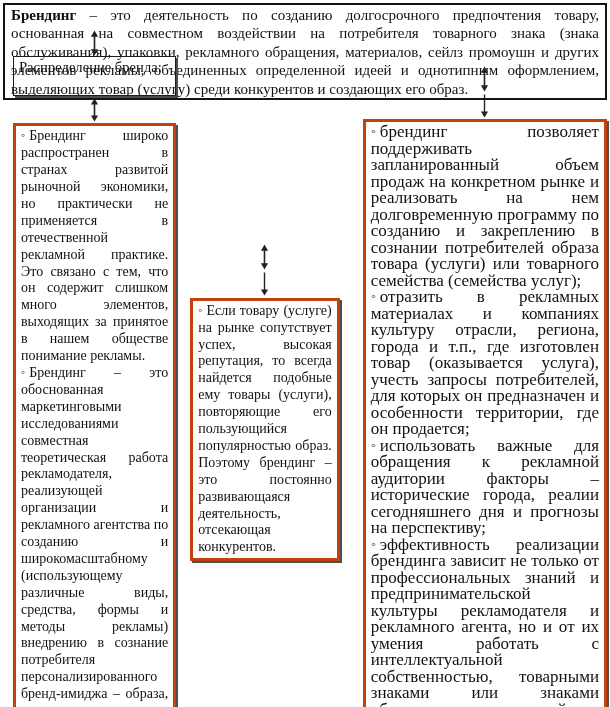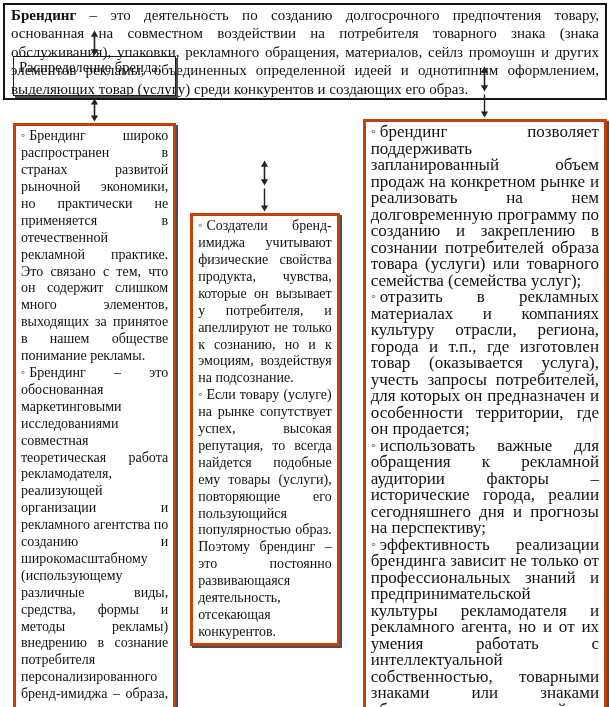--- a/index.html
+++ b/index.html
@@ -69,21 +69,20 @@
         <svg width="13" height="26" viewBox="0 0 13 26">
           <path d="M6.5 0.5 L2.9 6.8 H5.7 V19.2 H2.9 L6.5 25.5 L10.1 19.2 H7.3 V6.8 H10.1 Z" fill="#222"></path>
         </svg>
       </div>
       <div class="arrow-row">
         <svg width="13" height="24" viewBox="0 0 13 24">
           <path d="M5.8 0.5 H7.2 V17.6 H10.1 L6.5 23.5 L2.9 17.6 H5.8 Z" fill="#222"></path>
         </svg>
       </div>
       <div class="content-box">
-        <p class="item"><span class="bullet">◦</span><span>Создатели бренд-имиджа учитывают физические свойства продукта, чувства, которые он вызывает у потребителя, и апеллируют не только к сознанию, но и к эмоциям, воздействуя на подсознание.</span></p>
         <p class="item"><span class="bullet">◦</span><span>Если товару (услуге) на рынке сопутствует успех, высокая репутация, то всегда найдется подобные ему товары (услуги), повторяющие его пользующийся популярностью образ. Поэтому брендинг – это постоянно развивающаяся деятельность, отсекающая конкурентов.</span></p>
       </div>
     </div>
 
     <div class="col col-3">
       <div class="arrow-row">
         <svg width="13" height="26" viewBox="0 0 13 26">
           <path d="M6.5 0.5 L2.9 6.8 H5.7 V19.2 H2.9 L6.5 25.5 L10.1 19.2 H7.3 V6.8 H10.1 Z" fill="#222"></path>
         </svg>
       </div>

